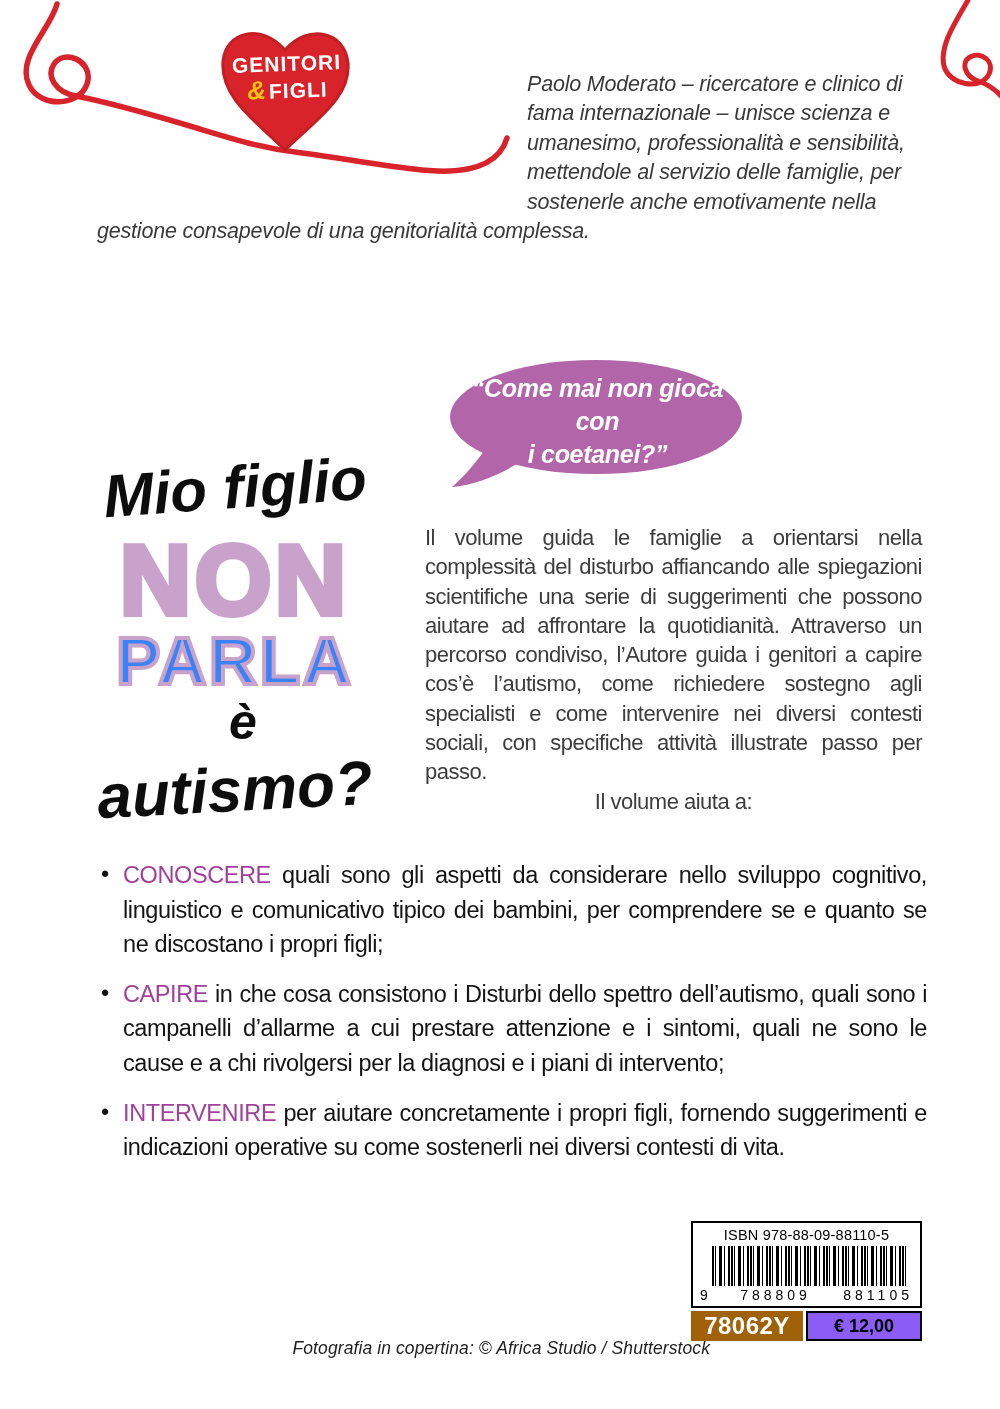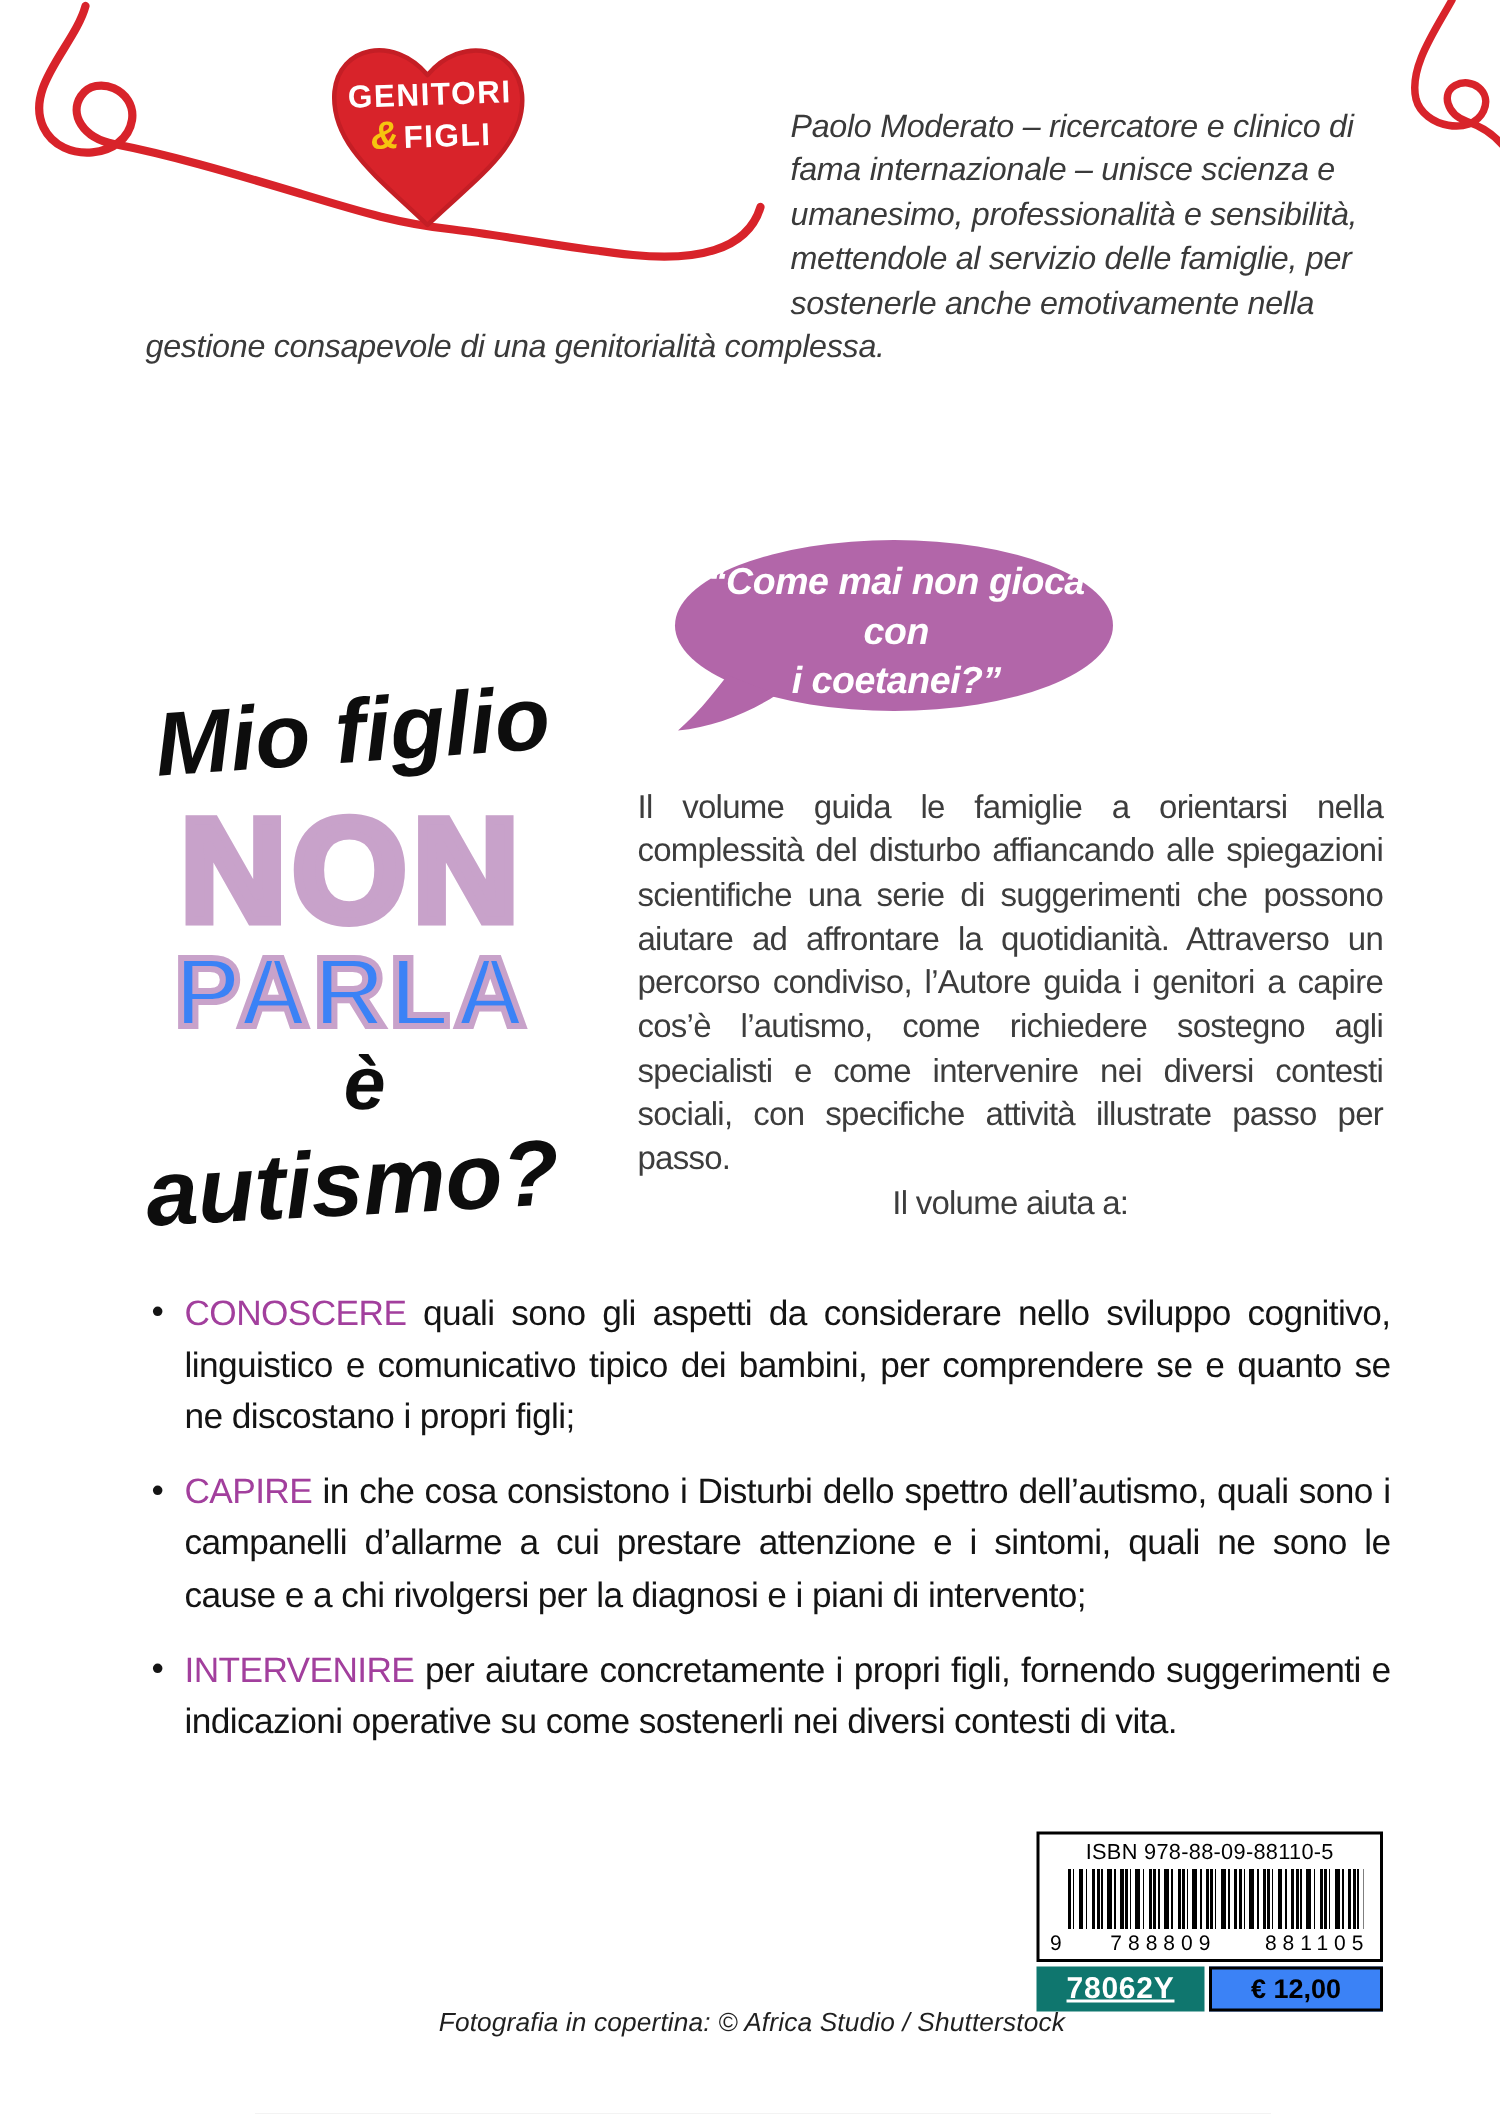--- a/index.html
+++ b/index.html
@@ -79,25 +79,25 @@
     height:40px; margin:3px 6px 0 14px;
     background:repeating-linear-gradient(90deg,
       #000 0 2px, #fff 2px 3px, #000 3px 4px, #fff 4px 7px,
       #000 7px 10px, #fff 10px 12px, #000 12px 13px, #fff 13px 16px,
       #000 16px 18px, #fff 18px 19px);
   }
   .digits { display:flex; justify-content:space-between; font-size:14px; padding:1px 2px 0; color:#000; }
   .digits .grp { letter-spacing:4px; }
   .badge-row { display:flex; margin-top:3px; gap:3px; height:30px; }
   .code-badge {
-    flex:1; background:#0f766e; color:#fff; font-weight:700; font-size:20px;
-    text-align:center; line-height:30px; letter-spacing:0.5px;text-decoration:underline;
+    flex:1; background:#a16207; color:#fff; font-weight:700; font-size:24px;
+    text-align:center; line-height:30px; letter-spacing:0.5px;
   }
   .price-badge {
-    flex:1; background:#3b82f6; border:2px solid #000; color:#000; font-weight:700;
+    flex:1; background:#8b5cf6; border:2px solid #000; color:#000; font-weight:700;
     font-size:18px; text-align:center; line-height:26px;
   }
 
   
   .credit {
     position:absolute; left:250px; top:1338px; width:460px; text-align:right;
     font-size:17.5px; color:#1f1f1f; letter-spacing:0.1px;font-style:italic;
   }
 </style>
 </head>

